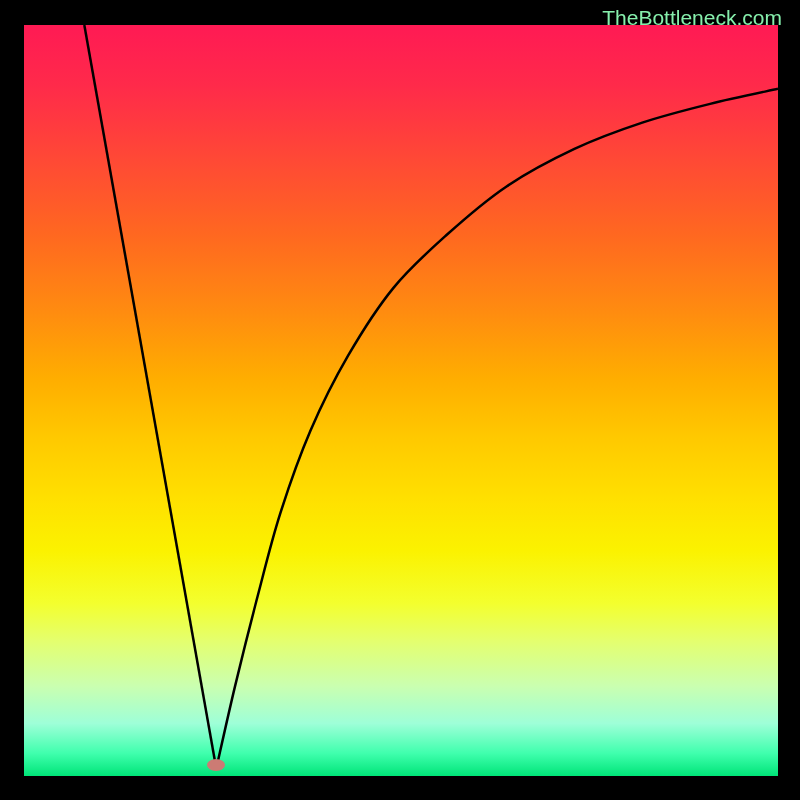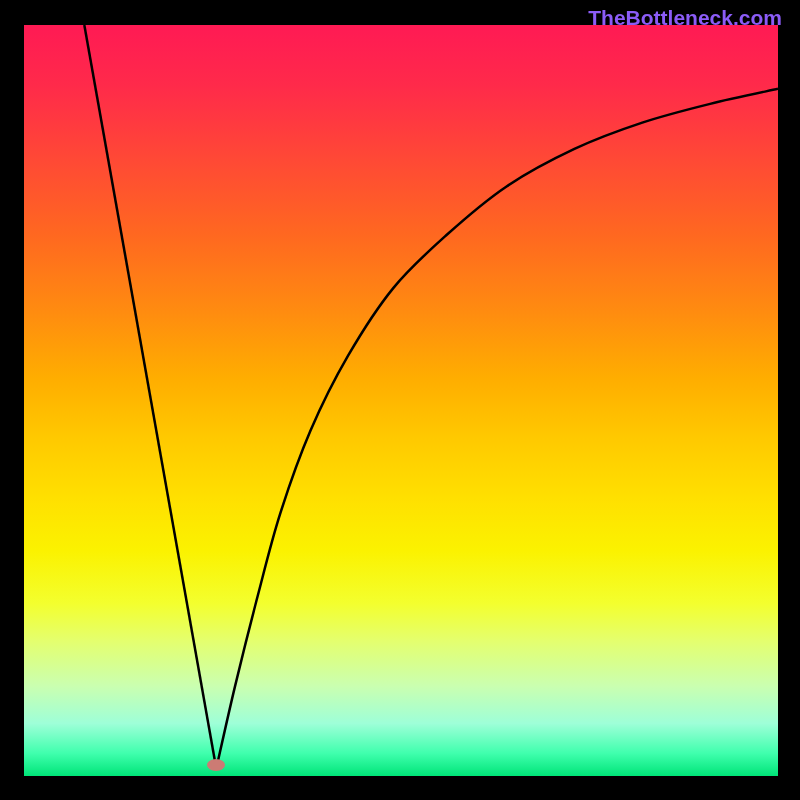--- a/index.html
+++ b/index.html
@@ -11,23 +11,23 @@
       width: 800px;
       height: 800px;
       background: #000;
       position: relative;
       font-family: Arial, sans-serif;
     }
     .watermark {
       position: absolute;
       top: 6px;
       right: 18px;
-      color: #8b5cf6;
+      color: #86efac;
       font-size: 21px;
-      font-weight: 700;
+      font-weight: 400;
       z-index: 10;
     }
     .chart-container {
       position: absolute;
       top: 25px;
       left: 24px;
       width: 754px;
       height: 751px;
       background: linear-gradient(to bottom,
         #ff1a54 0%,

